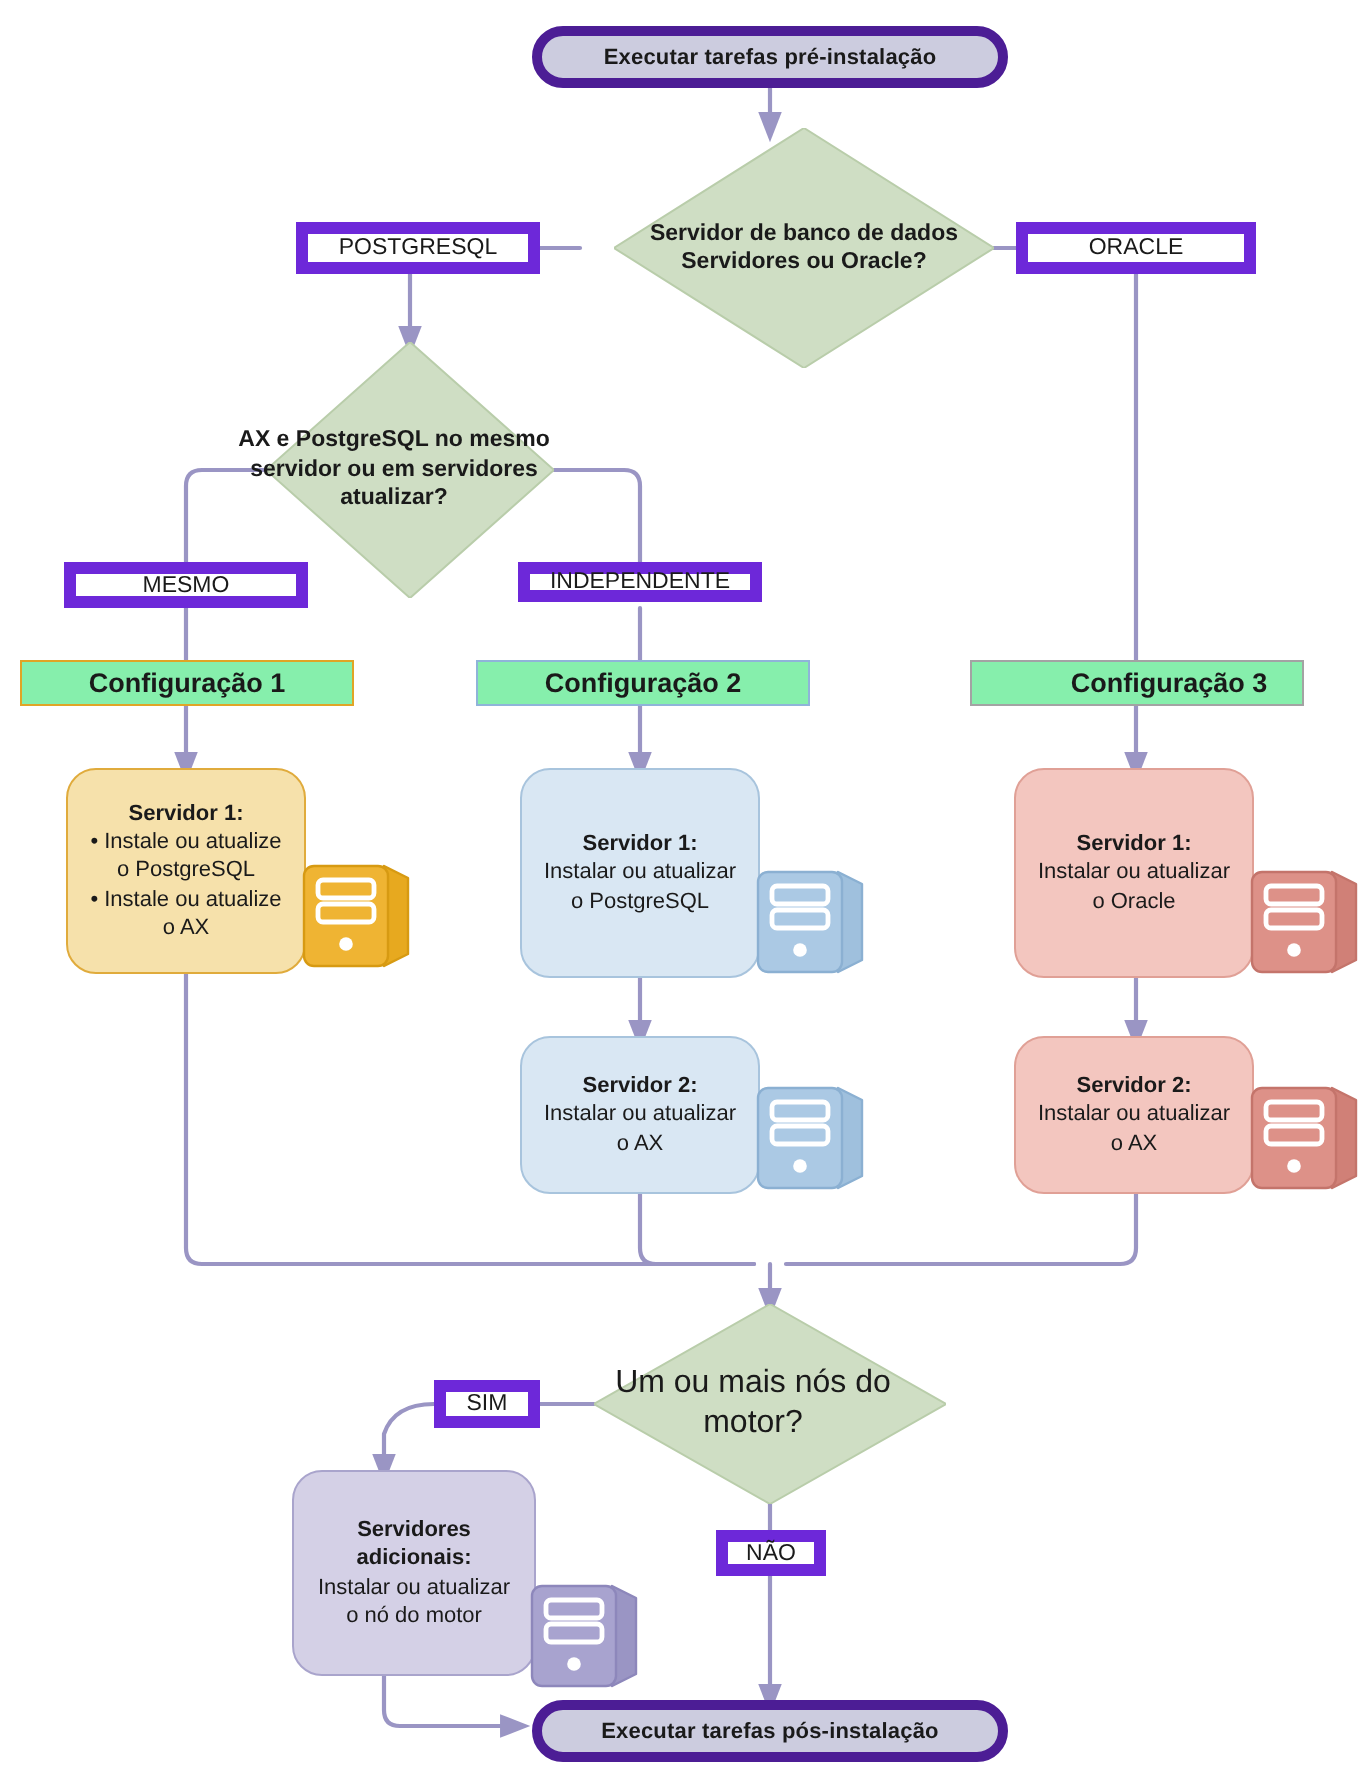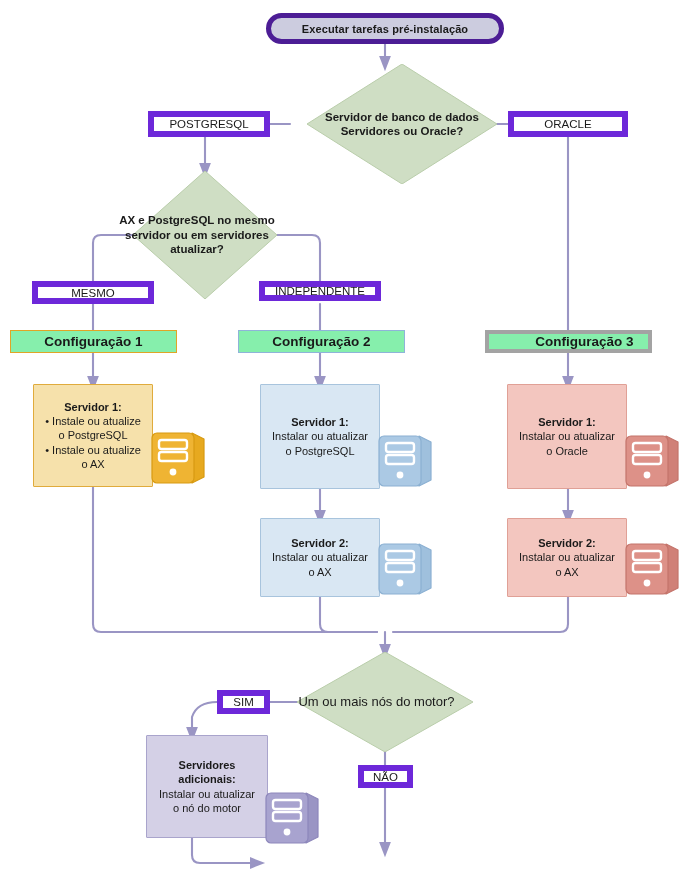--- a/index.html
+++ b/index.html
@@ -17,23 +17,23 @@
   
   .diamond{position:absolute;}
   .diamond .dtext{position:absolute;left:0;top:0;width:100%;height:100%;
         display:flex;align-items:center;justify-content:center;text-align:center;
         font-size:11.5px;font-weight:bold;line-height:1.25;color:#1a1a1a;
         padding:0 6px;box-sizing:border-box;}
   
   .confhdr{background:#86efac;font-size:13.5px;font-weight:bold;}
   .confhdr.c1{border:1px solid #e0a526;}
   .confhdr.c2{border:1px solid #8fb4d9;}
-  .confhdr.c3{border:4px solid #a3a3a3;padding-left:32px;}
-  
-  .pbox{border-radius:1px;font-size:11px;line-height:1.3;padding:4px 8px;}
+  .confhdr.c3{border:1px solid #a3a3a3;padding-left:32px;}
+  
+  .pbox{border-radius:15px;font-size:11px;line-height:1.3;padding:4px 8px;}
   .pbox.y{background:#f6e1ab;border:1px solid #e0ab3c;}
   .pbox.b{background:#d9e7f3;border:1px solid #a8c4dd;}
   .pbox.r{background:#f3c6bf;border:1px solid #e0a096;}
   .pbox.p{background:#d4d0e6;border:1px solid #a9a4cc;}
   .pbox b{font-weight:bold;}
   .bullets{text-align:center;}
   .tower{position:absolute;}
 </style>
 </head>
 <body>
@@ -217,21 +217,21 @@
     <rect x="4" y="8" width="42" height="50" rx="5" fill="#dd9188" stroke="#c4746b" stroke-width="1.2"></rect>
     <rect x="11" y="15" width="28" height="9" rx="2.5" fill="none" stroke="#ffffff" stroke-width="2.4"></rect>
     <rect x="11" y="27" width="28" height="9" rx="2.5" fill="none" stroke="#ffffff" stroke-width="2.4"></rect>
     <circle cx="25" cy="47" r="3.4" fill="#ffffff"></circle>
   </svg>
 
   <div class="diamond" style="left:297px;top:652px;width:176px;height:100px;">
     <svg width="176" height="100" viewBox="0 0 176 100">
       <polygon points="88,0 176,50 88,100 0,50" fill="#cfdec4" stroke="#b9cdaa" stroke-width="1"></polygon>
     </svg>
-    <div class="dtext" style="font-weight:normal;font-size:13px;">
+    <div class="dtext" style="font-weight:normal;font-size:16px;">
       <div style="width:210px;margin-left:-17px;">
         <span>Um ou mais nós do motor?</span>
       </div>
     </div>
   </div>
 
   <div class="node blabel" style="left:217px;top:690px;width:53px;height:24px;">
     <span>SIM</span>
   </div>
 
@@ -247,14 +247,17 @@
     </div>
   </div>
   <svg class="tower" style="left:262px;top:785px;" width="62" height="62" viewBox="0 0 62 62">
     <path d="M44,8 L56,14 L56,52 L44,58 z" fill="#9a95c4" stroke="#8d87bb" stroke-width="1.2" stroke-linejoin="round"></path>
     <rect x="4" y="8" width="42" height="50" rx="5" fill="#a8a3cf" stroke="#8d87bb" stroke-width="1.2"></rect>
     <rect x="11" y="15" width="28" height="9" rx="2.5" fill="none" stroke="#ffffff" stroke-width="2.4"></rect>
     <rect x="11" y="27" width="28" height="9" rx="2.5" fill="none" stroke="#ffffff" stroke-width="2.4"></rect>
     <circle cx="25" cy="47" r="3.4" fill="#ffffff"></circle>
   </svg>
 
+  <div class="node terminal" style="left:266px;top:850px;width:238px;height:31px;">
+    <span>Executar tarefas pós-instalação</span>
+  </div>
 
 </div>
 
 </body></html>

